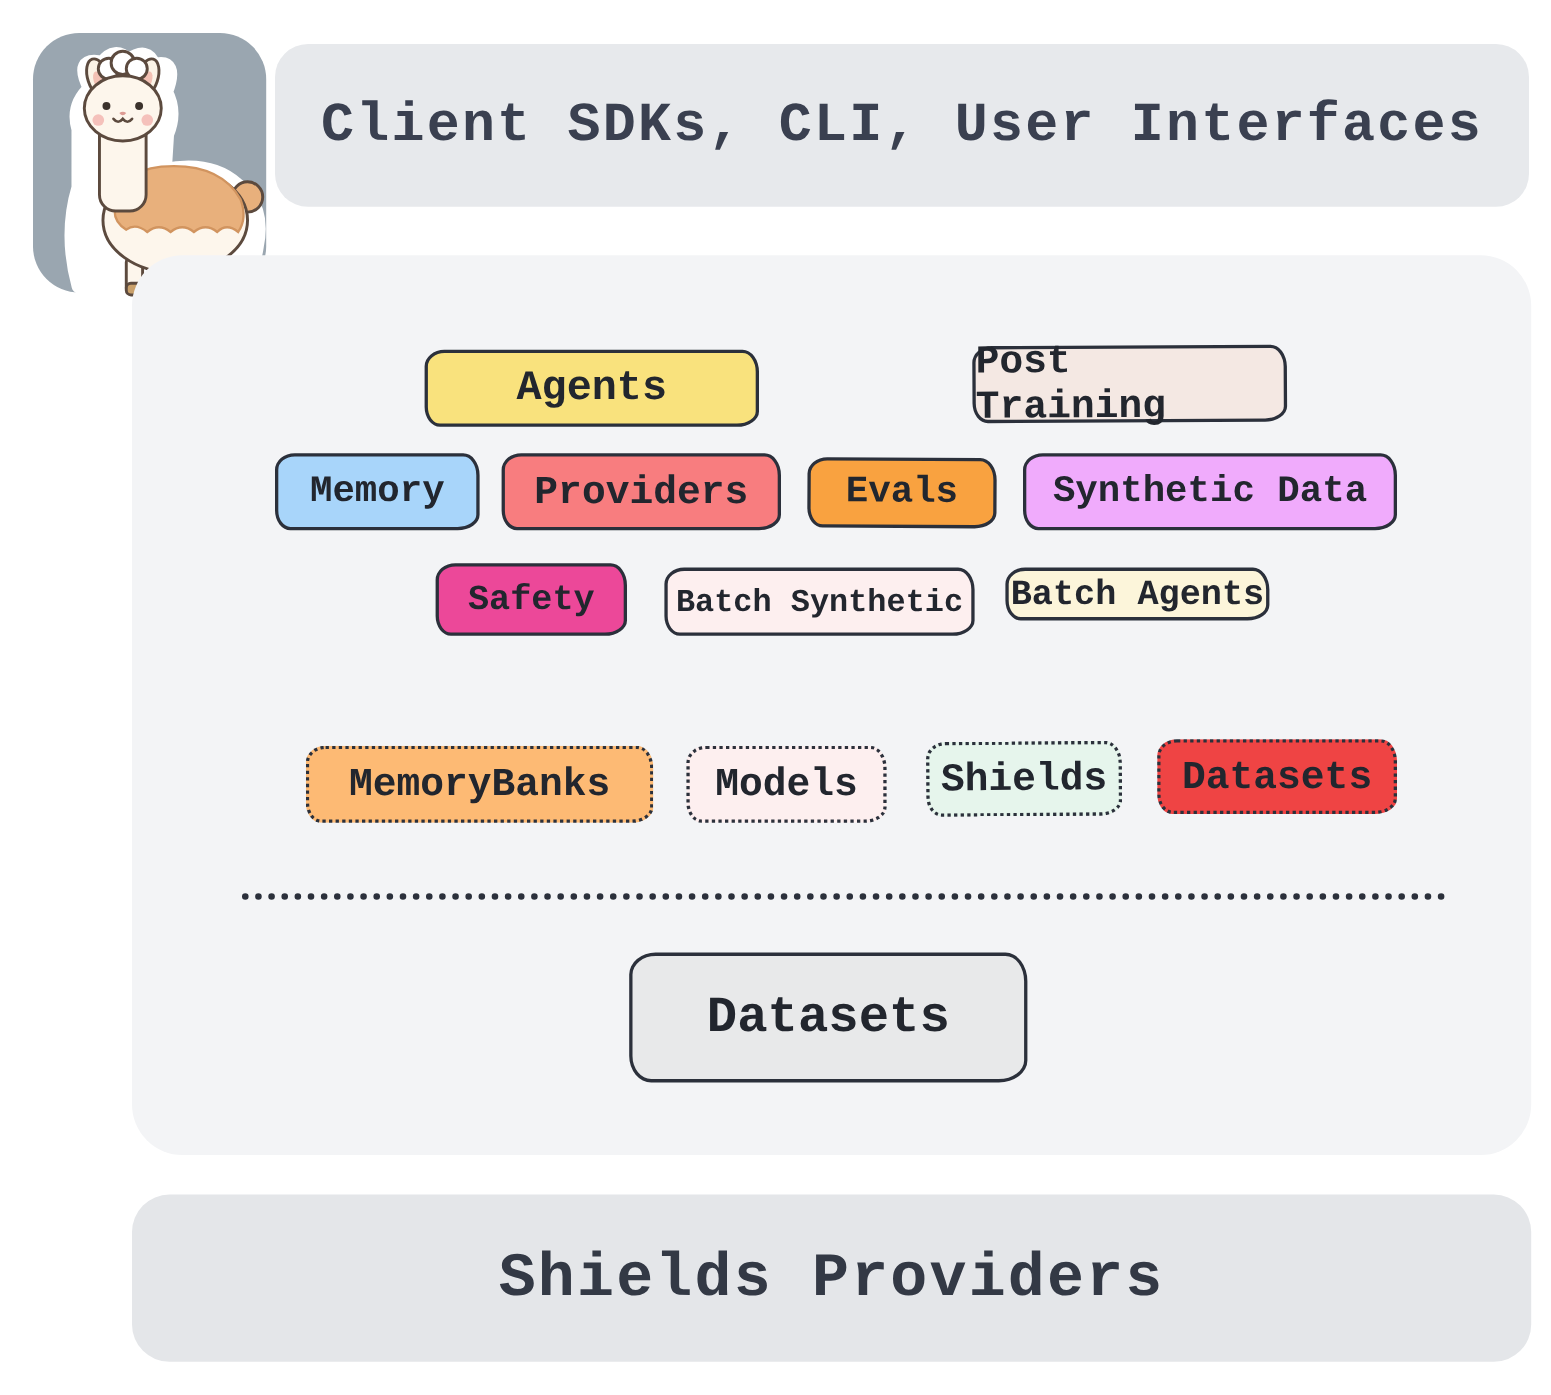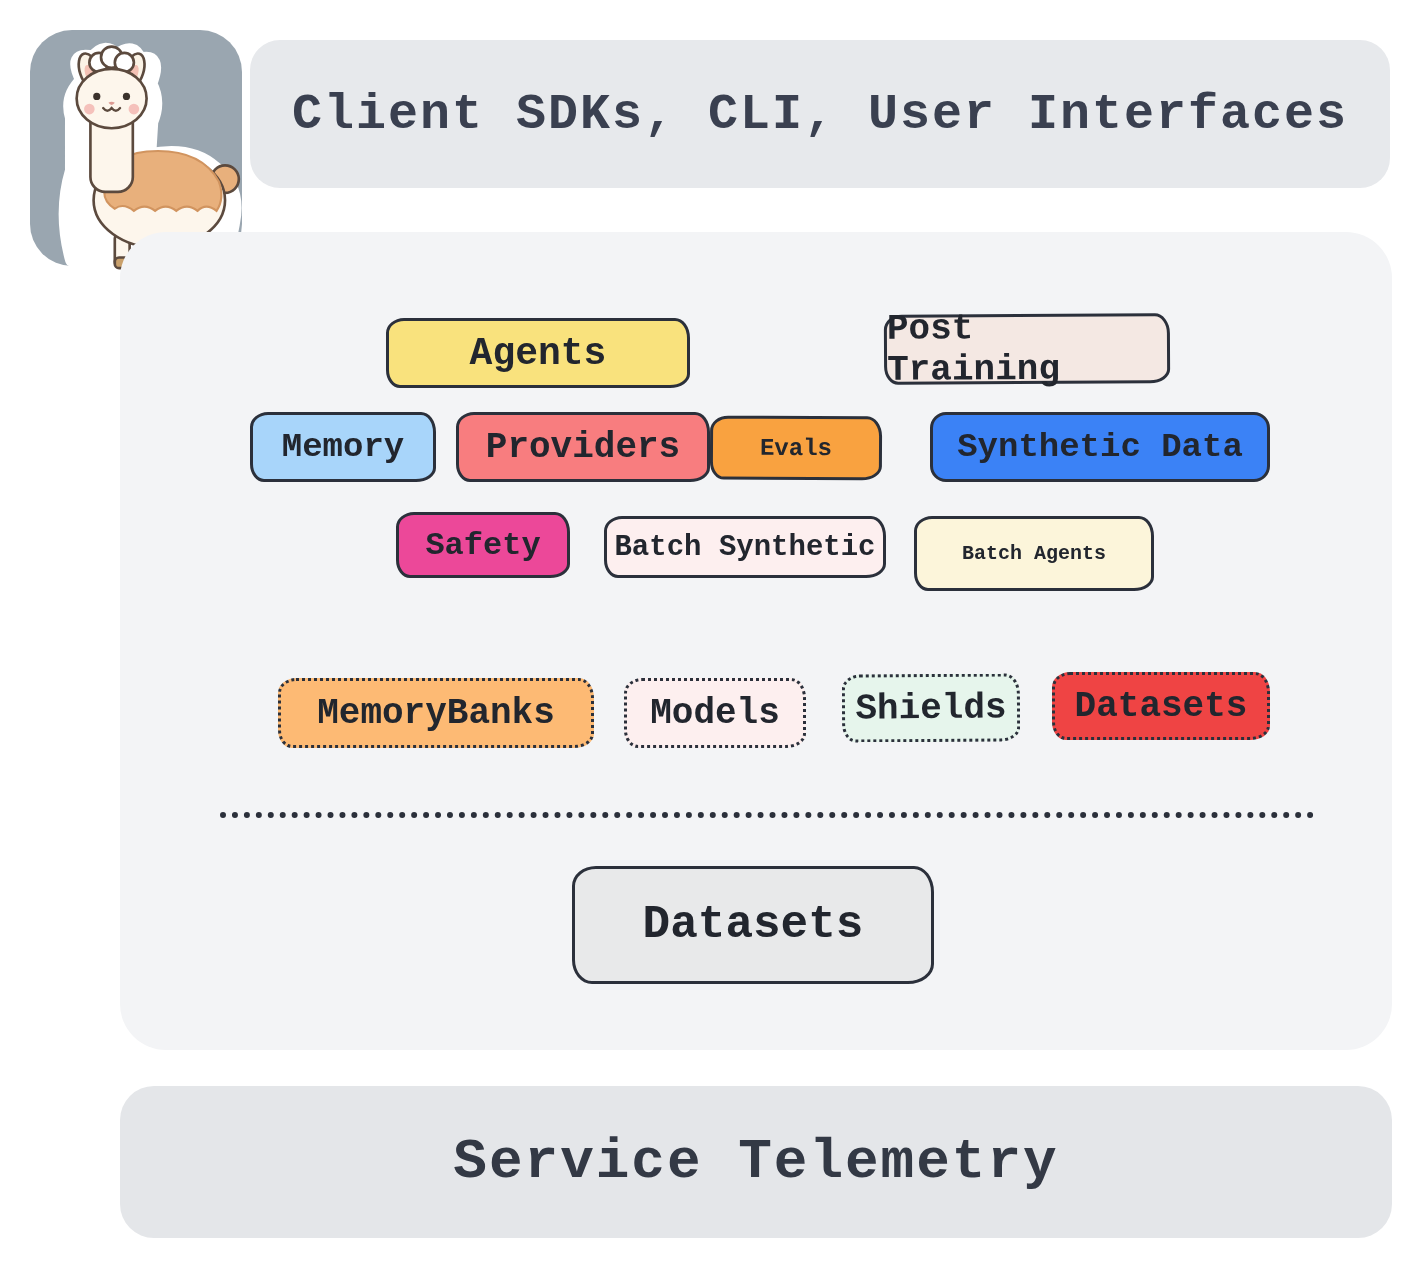--- a/index.html
+++ b/index.html
@@ -59,25 +59,25 @@
     color: #22262e;
     box-sizing: border-box;
     border-radius: 18px 15px 20px 14px / 15px 20px 14px 18px;
   }
   .dashed { border-style: dotted; border-width: 3px; }
 
   .box-agents          { left: 266px; top:  86px; width: 304px; height: 70px; font-size: 38px; }
   .box-post-training   { left: 764px; top:  82px; width: 286px; height: 70px; font-size: 36px; transform: rotate(-0.3deg); }
   .box-memory          { left: 130px; top: 180px; width: 186px; height: 70px; font-size: 34px; }
   .box-inference       { left: 336px; top: 180px; width: 254px; height: 70px; font-size: 36px; }
-  .box-evals           { left: 590px; top: 184px; width: 172px; height: 64px; font-size: 24px; transform: rotate(0.3deg); }
+  .box-evals           { left: 614px; top: 184px; width: 172px; height: 64px; font-size: 34px; transform: rotate(0.3deg); }
   .box-synthetic-data  { left: 810px; top: 180px; width: 340px; height: 70px; font-size: 34px; }
   .box-safety          { left: 276px; top: 280px; width: 174px; height: 66px; font-size: 32px; }
   .box-batch-inference { left: 484px; top: 284px; width: 282px; height: 62px; font-size: 29px; }
-  .box-batch-agents    { left: 794px; top: 284px; width: 240px; height: 75px; font-size: 20px; }
+  .box-batch-agents    { left: 794px; top: 284px; width: 240px; height: 48px; font-size: 32px; }
 
   .box-memorybanks     { left: 158px; top: 446px; width: 316px; height: 70px; font-size: 36px; }
   .box-models          { left: 504px; top: 446px; width: 182px; height: 70px; font-size: 36px; }
   .box-shields         { left: 722px; top: 442px; width: 178px; height: 68px; font-size: 36px; transform: rotate(-0.4deg); }
   .box-datasets        { left: 932px; top: 440px; width: 218px; height: 68px; font-size: 36px; }
 
   .divider {
     position: absolute;
     left: 100px; top: 580px;
     width: 1094px; height: 0;
@@ -164,34 +164,34 @@
   </div>
 
   <div class="stack-panel" style="background-color: rgb(243, 244, 246);">
 
     <div class="box box-agents" style="background-color: rgb(249, 226, 125);">Agents</div>
     <div class="box box-post-training" style="background-color: rgb(244, 232, 227);">Post Training</div>
 
     <div class="box box-memory" style="background-color: rgb(168, 213, 250);">Memory</div>
     <div class="box box-inference" style="background-color: rgb(248, 125, 127);">Providers</div>
     <div class="box box-evals" style="background-color: rgb(249, 162, 64);">Evals</div>
-    <div class="box box-synthetic-data" style="background-color: #3b82f6; border-radius: 16px;">Synthetic Data</div>
+    <div class="box box-synthetic-data" style="background-color: #f0abfc;">Synthetic Data</div>
 
     <div class="box box-safety" style="background-color: #ec4899;">Safety</div>
     <div class="box box-batch-inference" style="background-color: rgb(253, 239, 239);">Batch Synthetic</div>
     <div class="box box-batch-agents" style="background-color: rgb(252, 245, 218);">Batch Agents</div>
 
     <div class="box dashed box-memorybanks" style="background-color: #fdba74;">MemoryBanks</div>
     <div class="box dashed box-models" style="background-color: rgb(253, 239, 239);">Models</div>
     <div class="box dashed box-shields" style="background-color: rgb(230, 245, 236);">Shields</div>
     <div class="box dashed box-datasets" style="background-color: #ef4444;">Datasets</div>
 
     <div class="divider"></div>
 
     <div class="box box-telemetry" style="background-color: rgb(232, 233, 234);">Datasets</div>
 
   </div>
 
   <div class="footer-bar" style="background-color: rgb(228, 230, 233);">
-    <span class="footer-title">Service Telemetry</span>
+    <span class="footer-title">Shields Providers</span>
   </div>
 
 </div>
 
 </body></html>

